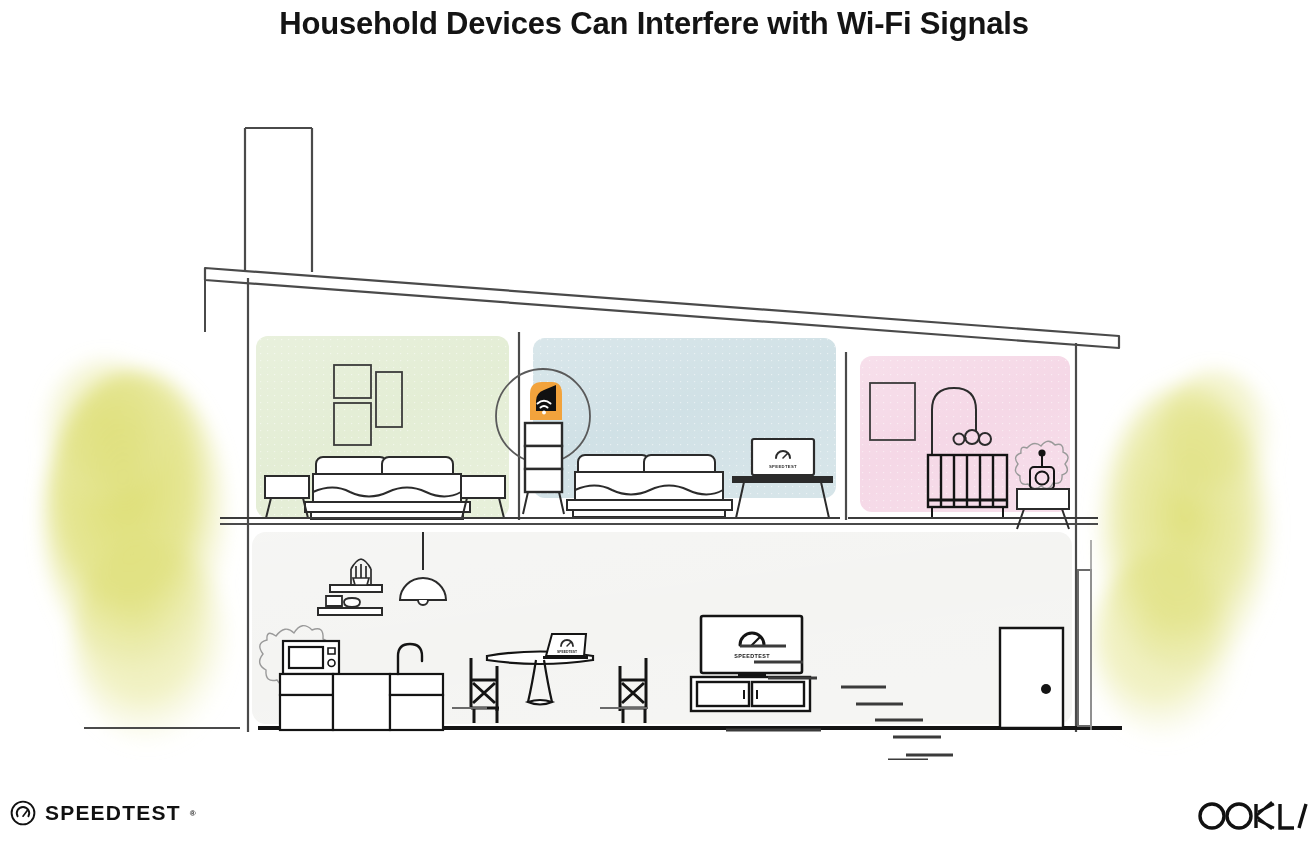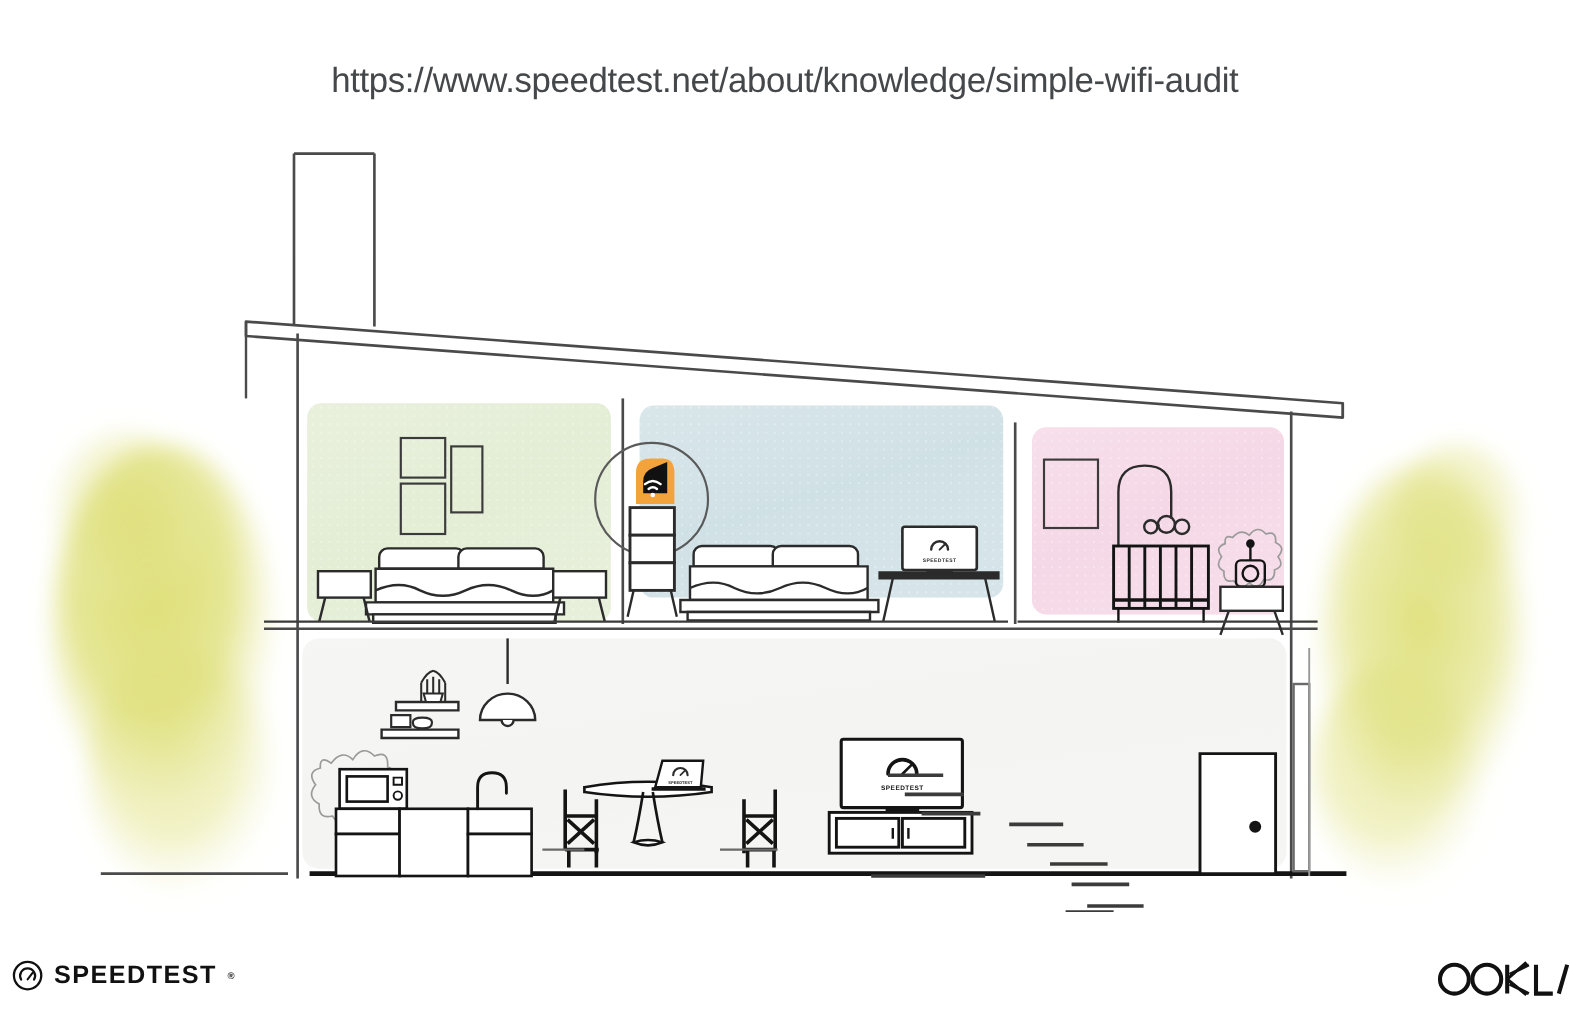--- a/index.html
+++ b/index.html
@@ -79,21 +79,21 @@
     position: absolute;
     left: 1196px;
     top: 38px;
   }
 </style>
 </head>
 <body>
 
 <div id="stage">
 
-  <div class="hdr" id="page-subtitle">https://www.speedtest.net/about/knowledge/simple-wifi-audit</div>
+  <div class="hdr" id="page-title">Household Devices Can Interfere with Wi-Fi Signals</div>
 
   <svg id="illustration" viewBox="0 0 1308 660">
     <defs>
       <pattern id="dots" width="7" height="7" patternUnits="userSpaceOnUse">
         <circle cx="1.6" cy="1.6" r="0.7" fill="#ffffff" opacity="0.55"></circle>
       </pattern>
       <radialGradient id="folG" cx="45%" cy="40%" r="62%">
         <stop offset="0%" stop-color="#dcdd6f" stop-opacity="0.95"></stop>
         <stop offset="58%" stop-color="#dfe07a" stop-opacity="0.8"></stop>
         <stop offset="100%" stop-color="#f0f1c4" stop-opacity="0.05"></stop>

